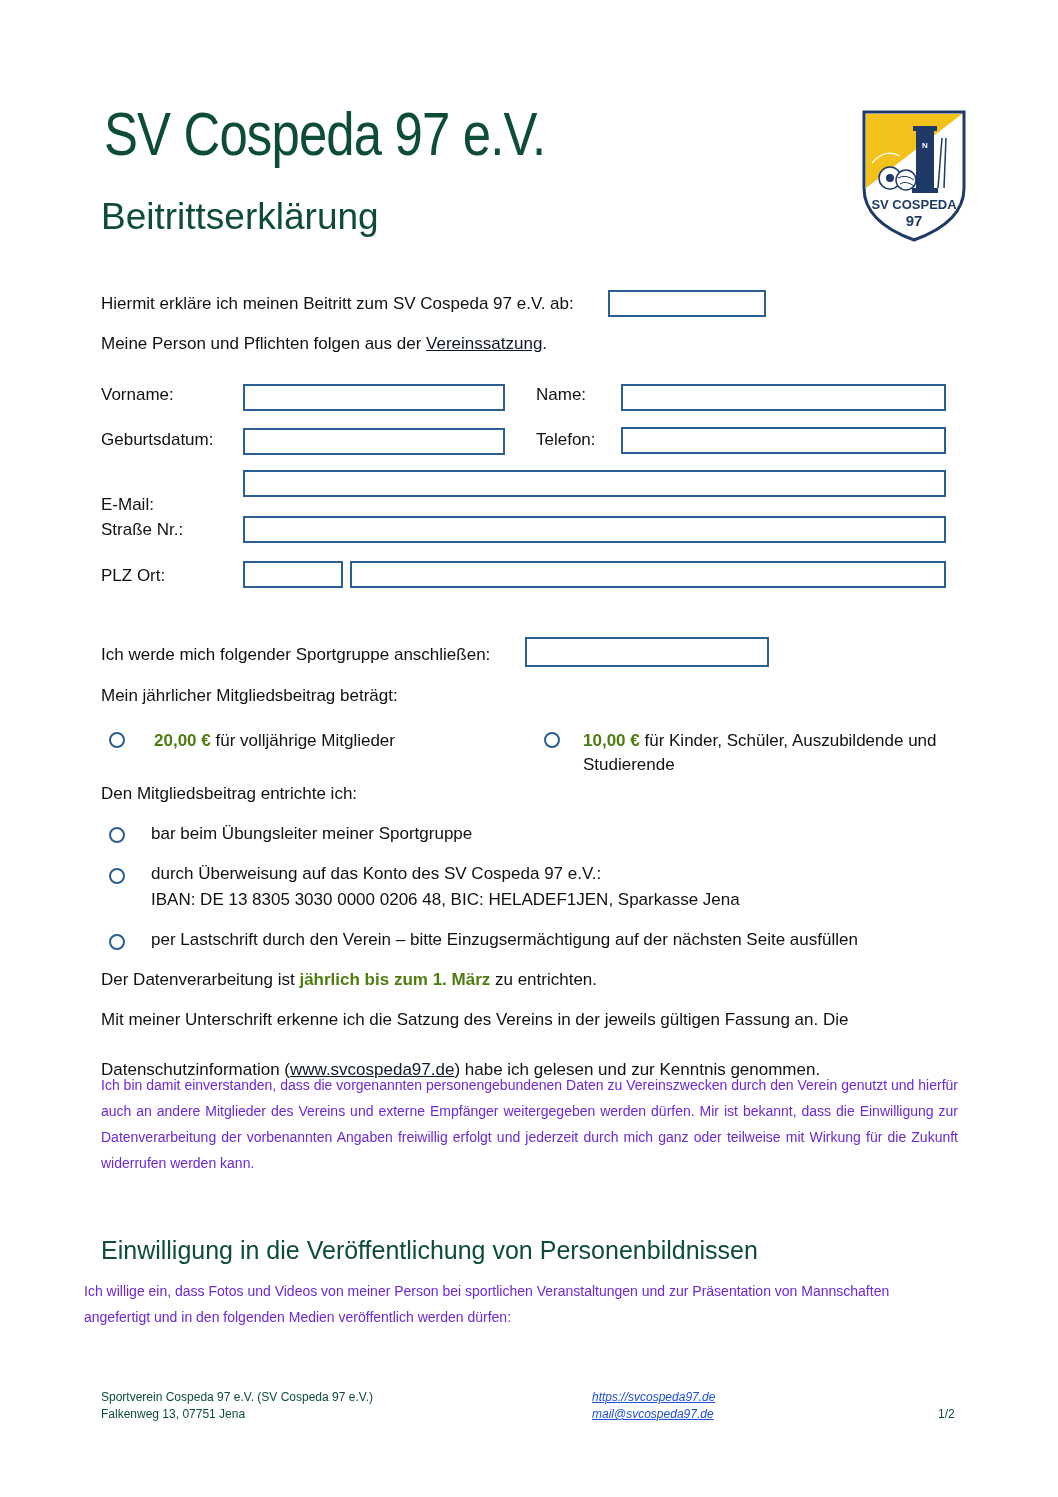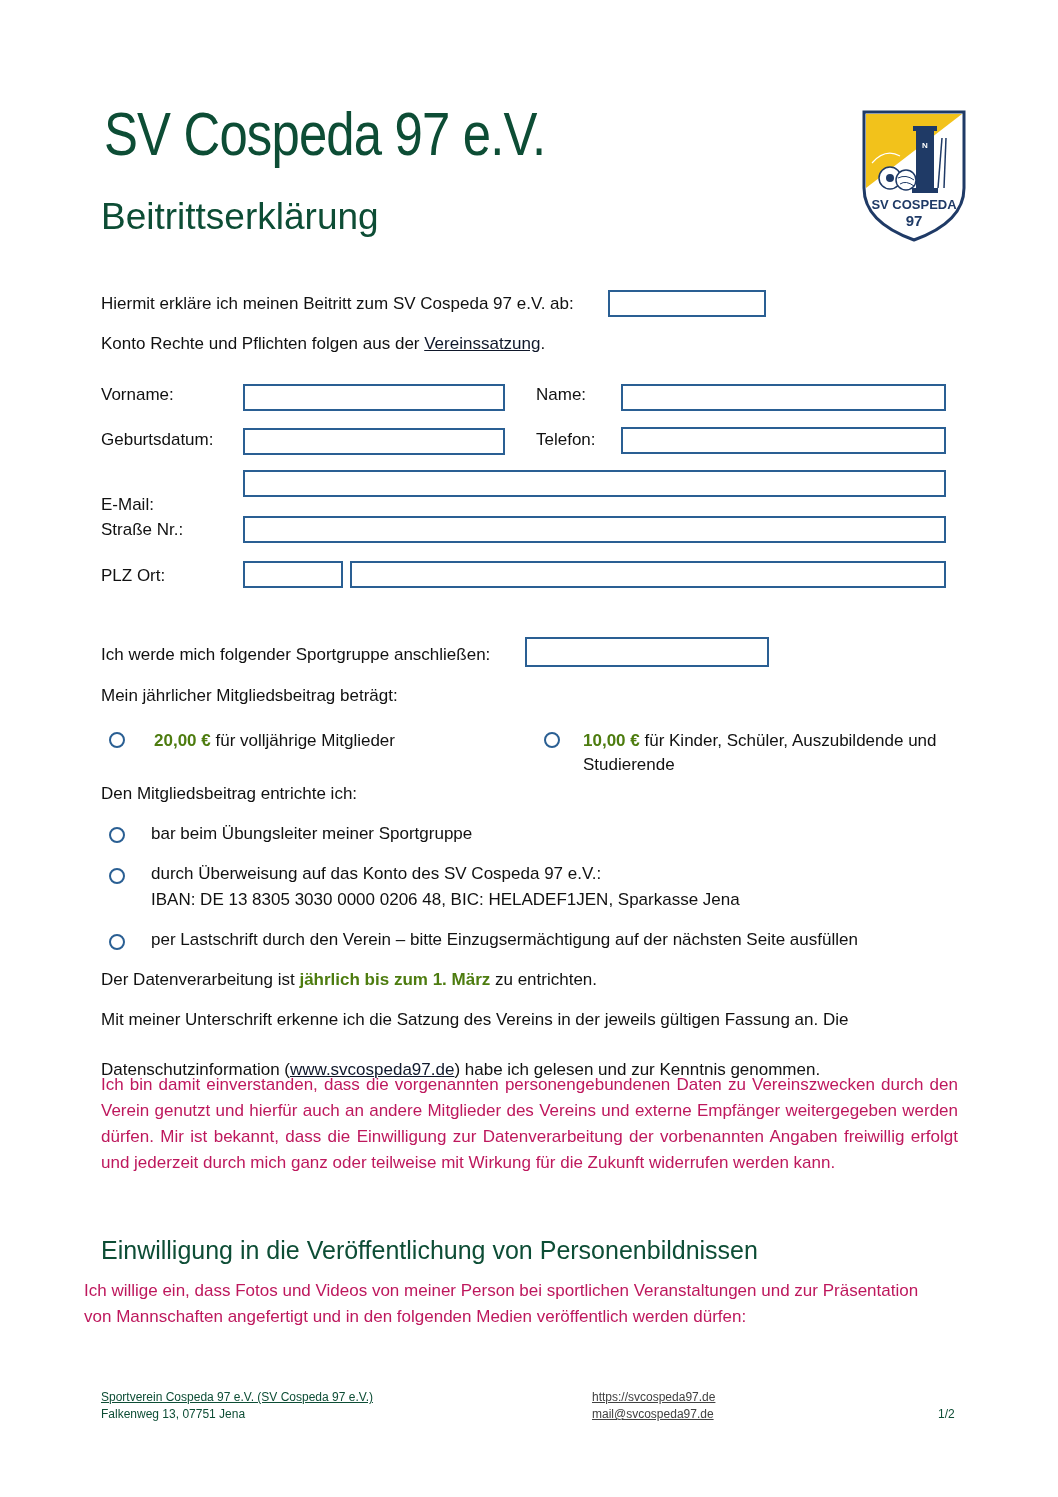--- a/index.html
+++ b/index.html
@@ -8,24 +8,24 @@
   .abs { position: absolute; }
   .title { left: 104px; top: 98px; font-family: "Liberation Sans Narrow", "Liberation Sans", sans-serif;
            font-size: 62px; color: #0d4d35; letter-spacing: -1px; transform: scaleX(0.82); transform-origin: left top;
            white-space: nowrap; }
   .subtitle { left: 101px; top: 196px; font-size: 37px; color: #0d4d35; white-space: nowrap; }
   .txt { font-size: 17px; line-height: 26px; white-space: nowrap; color: #111; }
   .field { position: absolute; border: 2px solid #2a5f93; background: #fff; box-sizing: border-box; }
   .link { color: #0f172a; text-decoration: underline; }
   .green-bold { color: #4d7c0f; font-weight: bold; }
   .radio { position: absolute; width: 16px; height: 16px; border: 2px solid #2a5f93; border-radius: 50%; box-sizing: border-box; background: #fff; }
-  .para { font-size: 17px; line-height: 26px; color: #be185d; text-align: justify; width: 857px; }
+  .para { font-size: 14px; line-height: 26px; color: #6d28d9; text-align: justify; width: 857px; }
   .h2 { left: 101px; top: 1236px; font-size: 25px; color: #0d4d35; white-space: nowrap; }
   .footer { font-size: 12px; line-height: 17px; color: #0d4d35; white-space: nowrap; }
-  .footer .link { color: #404040; }
+  .footer .link { color: #1d4ed8; font-style: italic; }
   .logo { left: 860px; top: 108px; width: 108px; height: 134px; }
 </style>
 </head>
 <body>
 
 <div class="abs title">SV Cospeda 97 e.V.</div>
 <div class="abs subtitle">Beitrittserklärung</div>
 
 <svg class="abs logo" viewBox="0 0 108 134">
   <defs>
@@ -49,21 +49,21 @@
     <path d="M12 55 Q25 40 40 48" stroke="#ffffff" stroke-width="1.2" fill="none"></path>
   </g>
   <text x="54" y="101" font-size="13" fill="#1f3a66" text-anchor="middle" font-weight="bold" font-family="Liberation Sans Narrow, Liberation Sans, sans-serif">SV COSPEDA</text>
   <text x="54" y="118" font-size="15" fill="#1f3a66" text-anchor="middle" font-weight="bold" font-family="Liberation Sans Narrow, Liberation Sans, sans-serif">97</text>
 </svg>
 
 <div class="abs txt" style="left:101px; top:291px;">Hiermit erkläre ich meinen Beitritt zum SV Cospeda 97 e.V. ab:</div>
 <div class="field" style="left:608px; top:290px; width:158px; height:27px;"></div>
 
 <div class="abs txt" style="left:101px; top:331px;">
-  <span>Konto Rechte und Pflichten folgen aus der </span><span class="link">Vereinssatzung</span><span>.</span>
+  <span>Meine Person und Pflichten folgen aus der </span><span class="link">Vereinssatzung</span><span>.</span>
 </div>
 
 <div class="abs txt" style="left:101px; top:382px;">Vorname:</div>
 <div class="field" style="left:243px; top:384px; width:262px; height:27px;"></div>
 <div class="abs txt" style="left:536px; top:382px;">Name:</div>
 <div class="field" style="left:621px; top:384px; width:325px; height:27px;"></div>
 
 <div class="abs txt" style="left:101px; top:427px;">Geburtsdatum:</div>
 <div class="field" style="left:243px; top:428px; width:262px; height:27px;"></div>
 <div class="abs txt" style="left:536px; top:427px;">Telefon:</div>
@@ -114,17 +114,17 @@
 <div class="abs txt" style="left:101px; top:1007px;">Mit meiner Unterschrift erkenne ich die Satzung des Vereins in der jeweils gültigen Fassung an. Die</div>
 <div class="abs txt" style="left:101px; top:1033px;margin-top:24px;">
   <span>Datenschutzinformation (</span><span class="link">www.svcospeda97.de</span><span>) habe ich gelesen und zur Kenntnis genommen.</span>
 </div>
 
 <div class="abs para" style="left:101px; top:1072px;">Ich bin damit einverstanden, dass die vorgenannten personengebundenen Daten zu Vereinszwecken durch den Verein genutzt und hierfür auch an andere Mitglieder des Vereins und externe Empfänger weitergegeben werden dürfen. Mir ist bekannt, dass die Einwilligung zur Datenverarbeitung der vorbenannten Angaben freiwillig erfolgt und jederzeit durch mich ganz oder teilweise mit Wirkung für die Zukunft widerrufen werden kann.</div>
 
 <div class="abs h2">Einwilligung in die Veröffentlichung von Personenbildnissen</div>
 <div class="abs para" style="left:84px; top:1278px; text-align:left;">Ich willige ein, dass Fotos und Videos von meiner Person bei sportlichen Veranstaltungen und zur Präsentation von Mannschaften angefertigt und in den folgenden Medien veröffentlich werden dürfen:</div>
 
-<div class="abs footer" style="left:101px; top:1389px;text-decoration:underline;">Sportverein Cospeda 97 e.V. (SV Cospeda 97 e.V.)</div>
+<div class="abs footer" style="left:101px; top:1389px;">Sportverein Cospeda 97 e.V. (SV Cospeda 97 e.V.)</div>
 <div class="abs footer" style="left:101px; top:1406px;">Falkenweg 13, 07751 Jena</div>
 <div class="abs footer" style="left:592px; top:1389px;"><span class="link">https://svcospeda97.de</span></div>
 <div class="abs footer" style="left:592px; top:1406px;"><span class="link">mail@svcospeda97.de</span></div>
 <div class="abs footer" style="left:938px; top:1406px;">1/2</div>
 
 </body></html>

